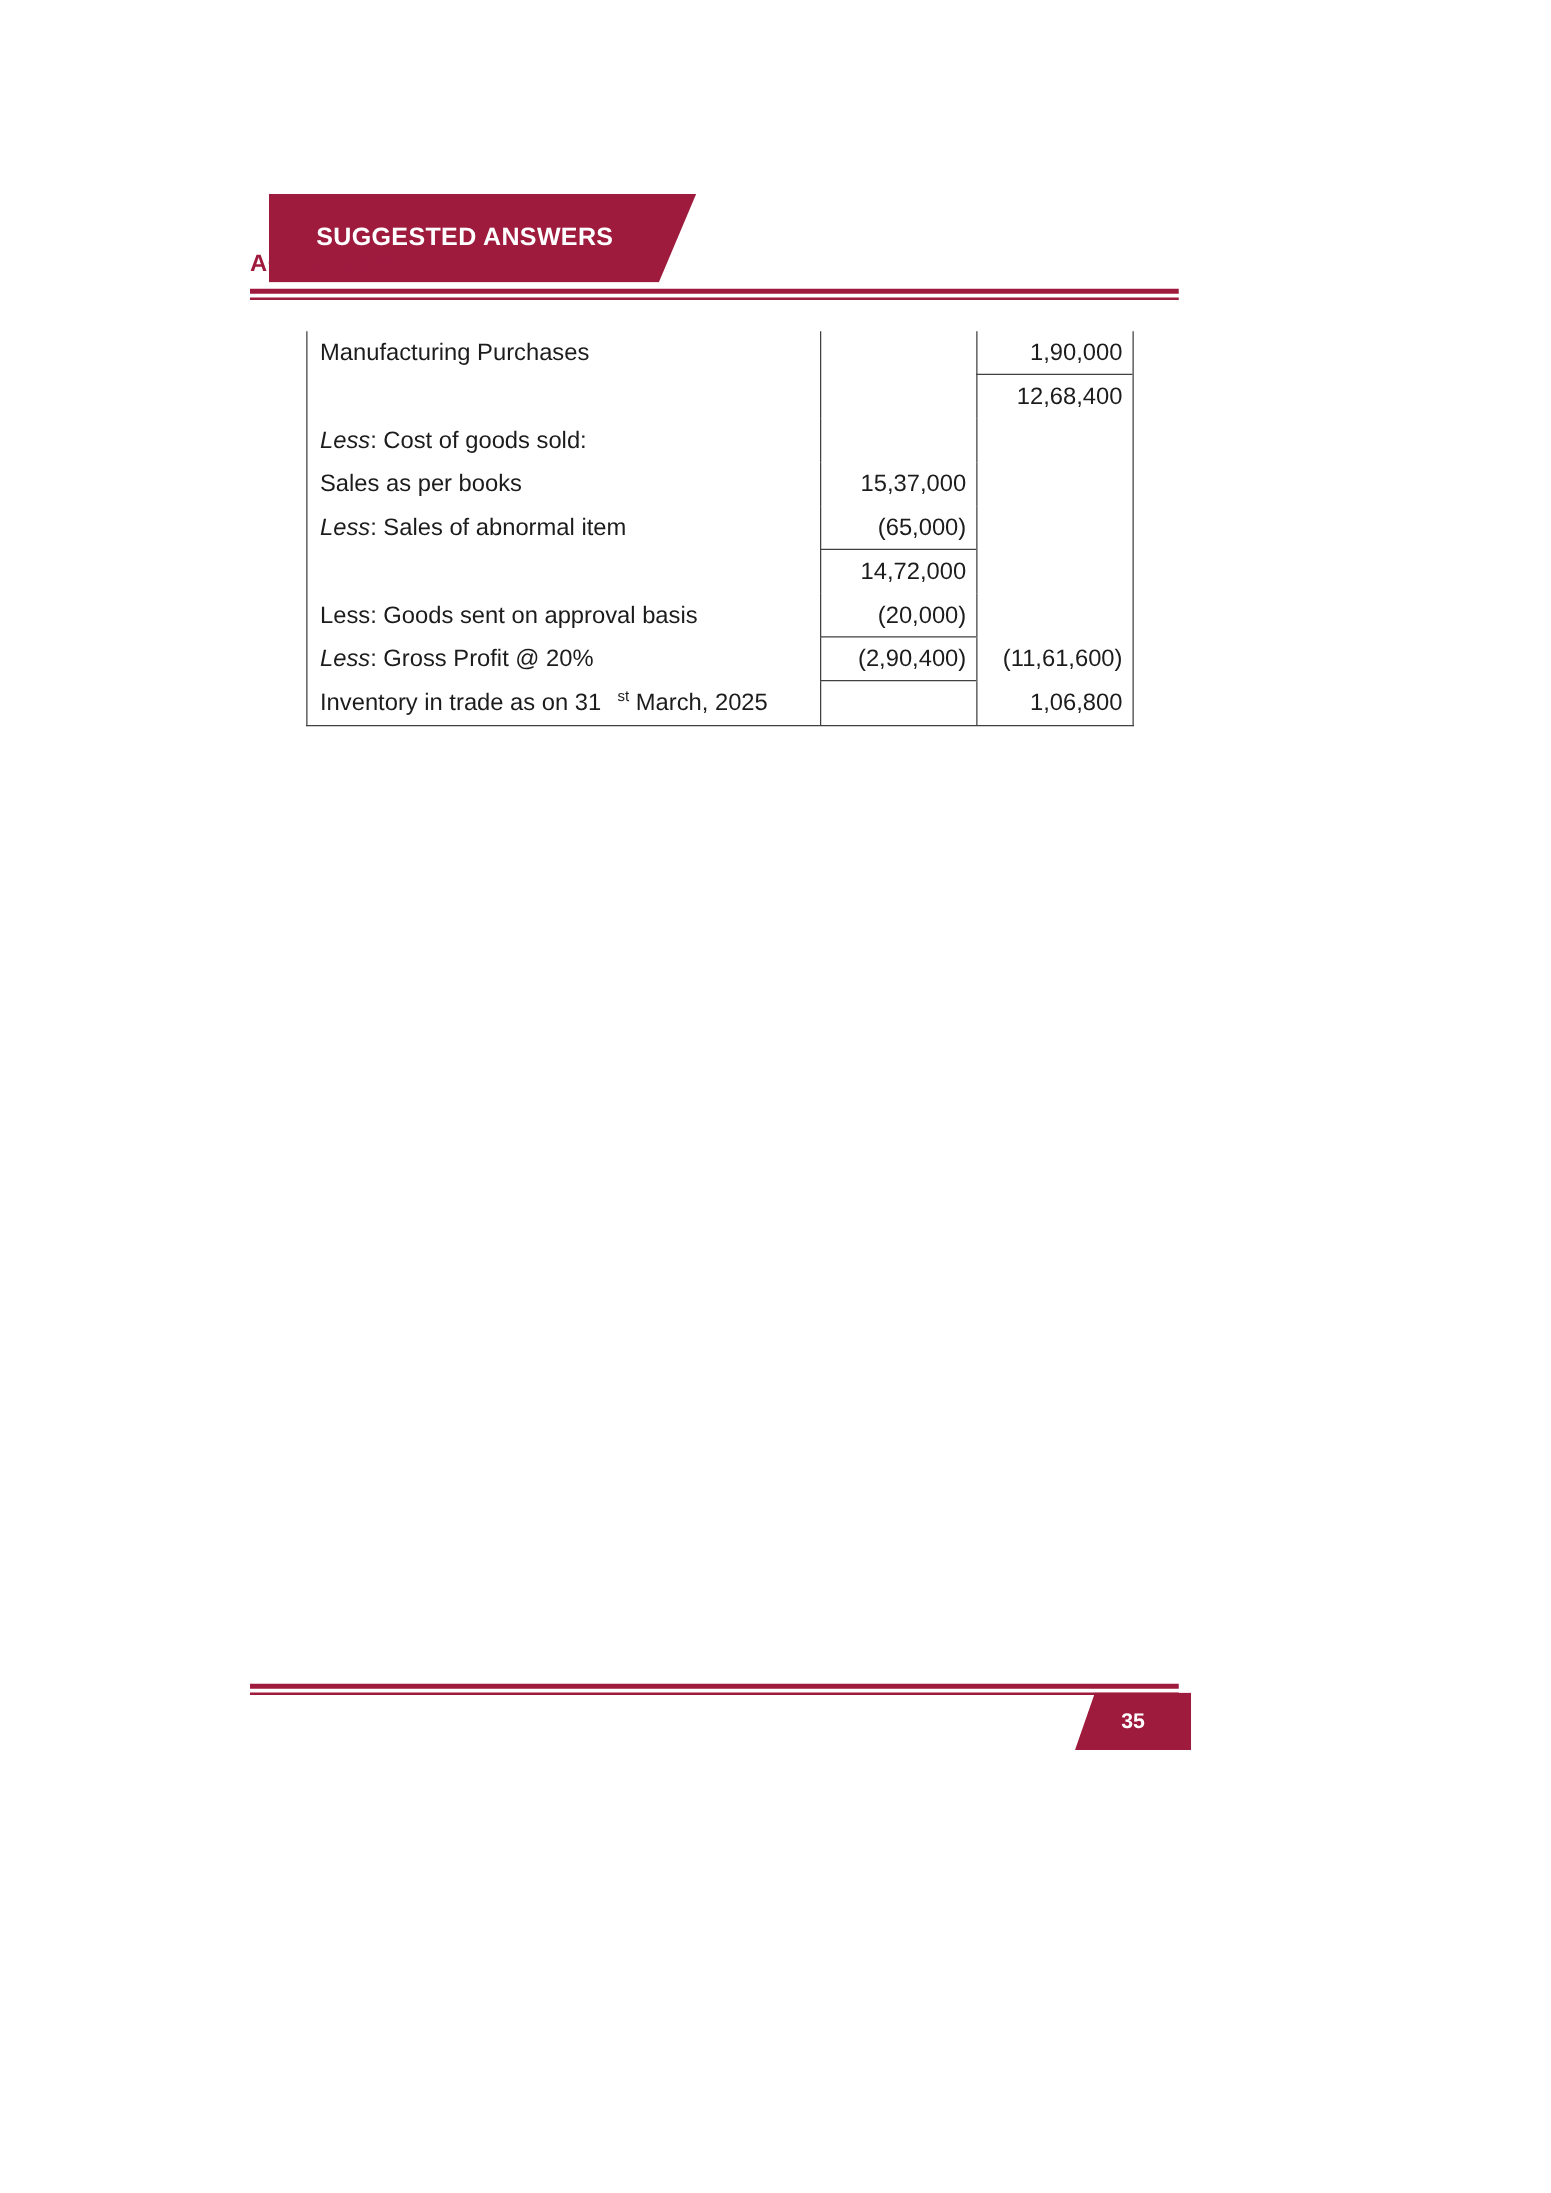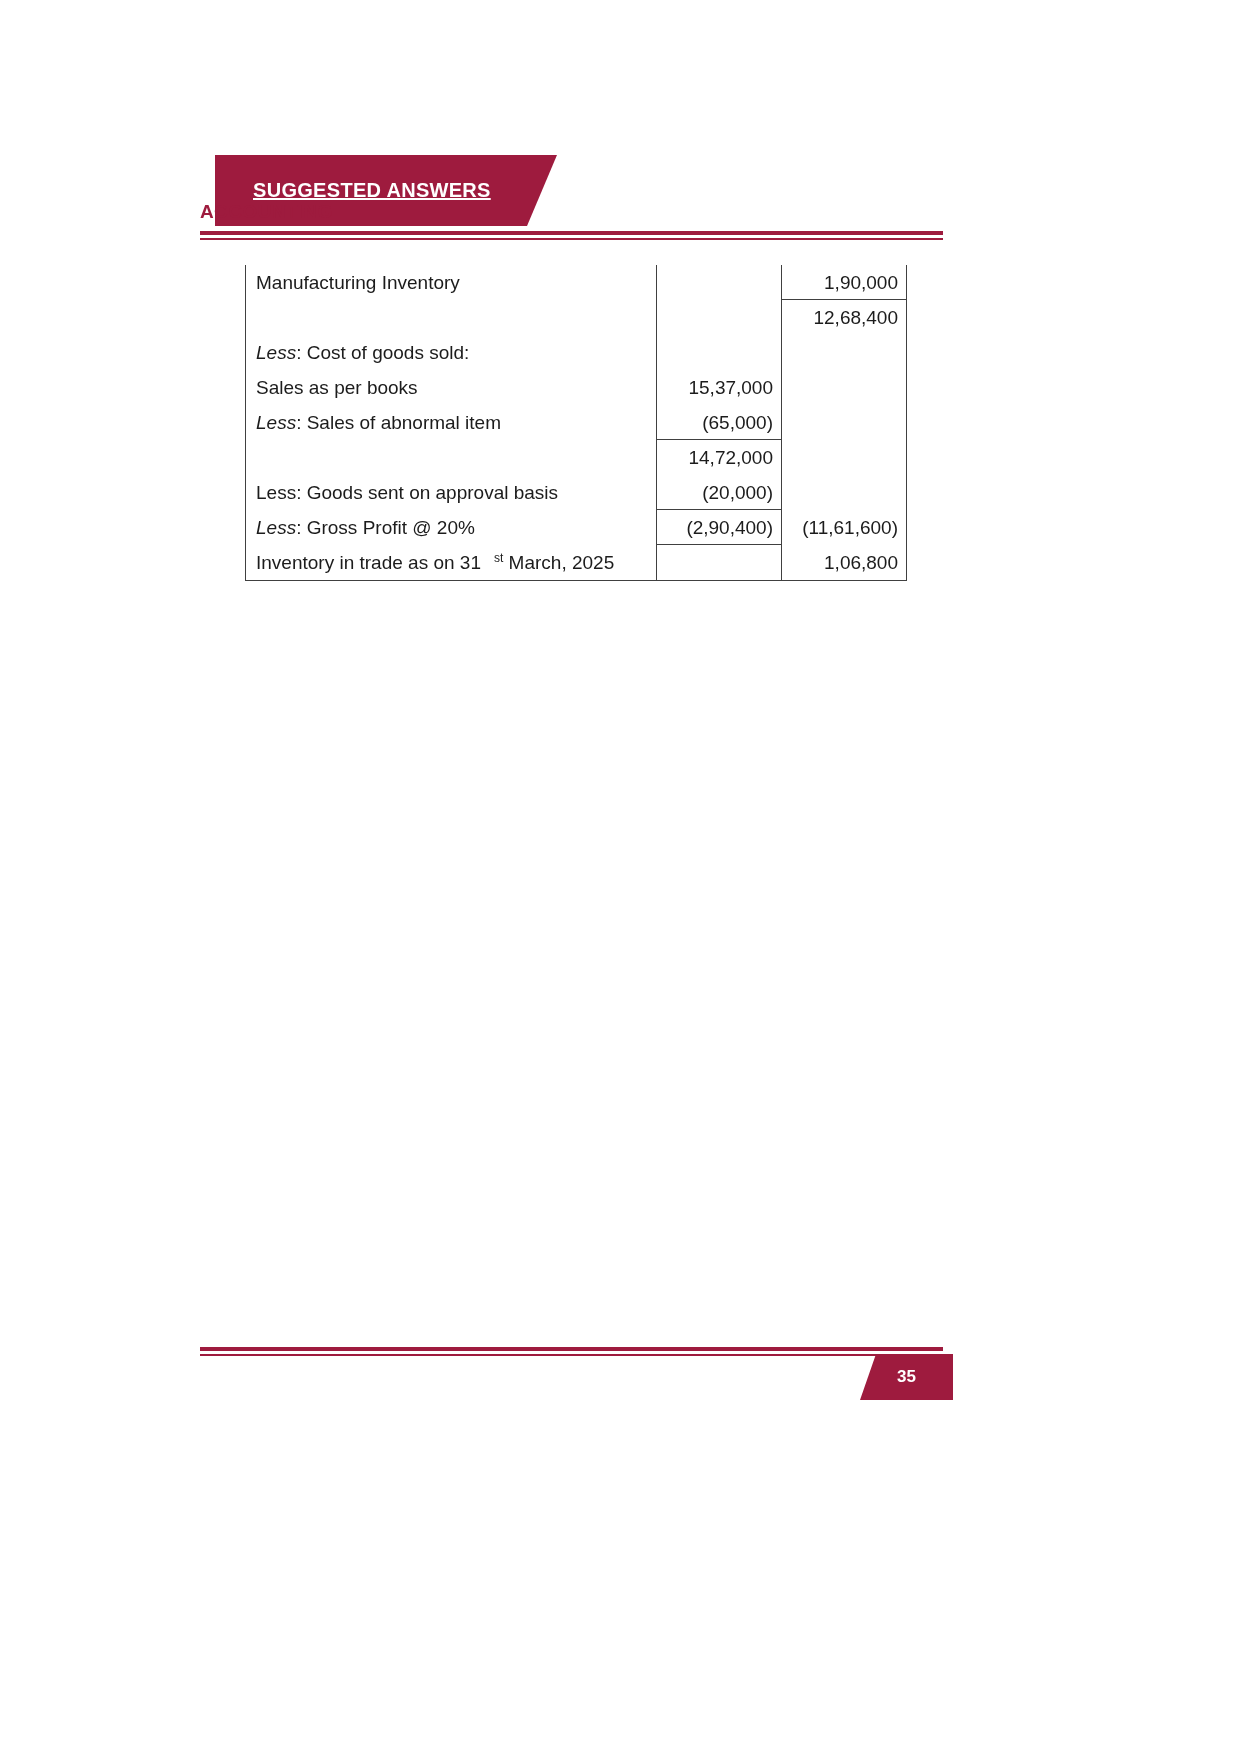--- a/index.html
+++ b/index.html
@@ -9,21 +9,21 @@
 
   
   .banner {
     position:absolute; left:215px; top:155px; width:342px; height:71px;
     background:var(--accent);
     clip-path:polygon(0 0, 100% 0, calc(100% - 30px) 100%, 0 100%);
     display:flex; align-items:center;
   }
   .banner .banner-text {
     color:#ffffff; font-weight:bold; font-size:20px;
-    padding-left:38px; letter-spacing:0.3px;text-decoration:underline;
+    padding-left:38px; letter-spacing:0.3px;
   }
   .subject {
     position:absolute; top:201px; left:200px; width:743px;
     text-align:left; color:var(--accent); font-weight:bold;
     font-size:19px; letter-spacing:0.4px;
   }
   .rule { position:absolute; left:200px; width:743px; }
   .rule .thick { height:4px; background:var(--accent); }
   .rule .thin  { height:2px; background:var(--accent); margin-top:2.5px; }
   .rule-header { top:231px; }
@@ -64,21 +64,21 @@
   <div class="subject">ACCOUNTING</div>
   <div class="rule rule-header">
     <div class="thick"></div>
     <div class="thin"></div>
   </div>
 
   <div class="acc-table">
 
 
     <div class="tr">
-      <div class="td desc"><span class="it"></span><span>Manufacturing Inventory</span></div>
+      <div class="td desc"><span class="it"></span><span>Manufacturing Purchases</span></div>
       <div class="td num"></div>
       <div class="td num ub">1,90,000</div>
     </div>
 
     <div class="tr">
       <div class="td desc"><span class="it"></span><span></span></div>
       <div class="td num"></div>
       <div class="td num">12,68,400</div>
     </div>
 

